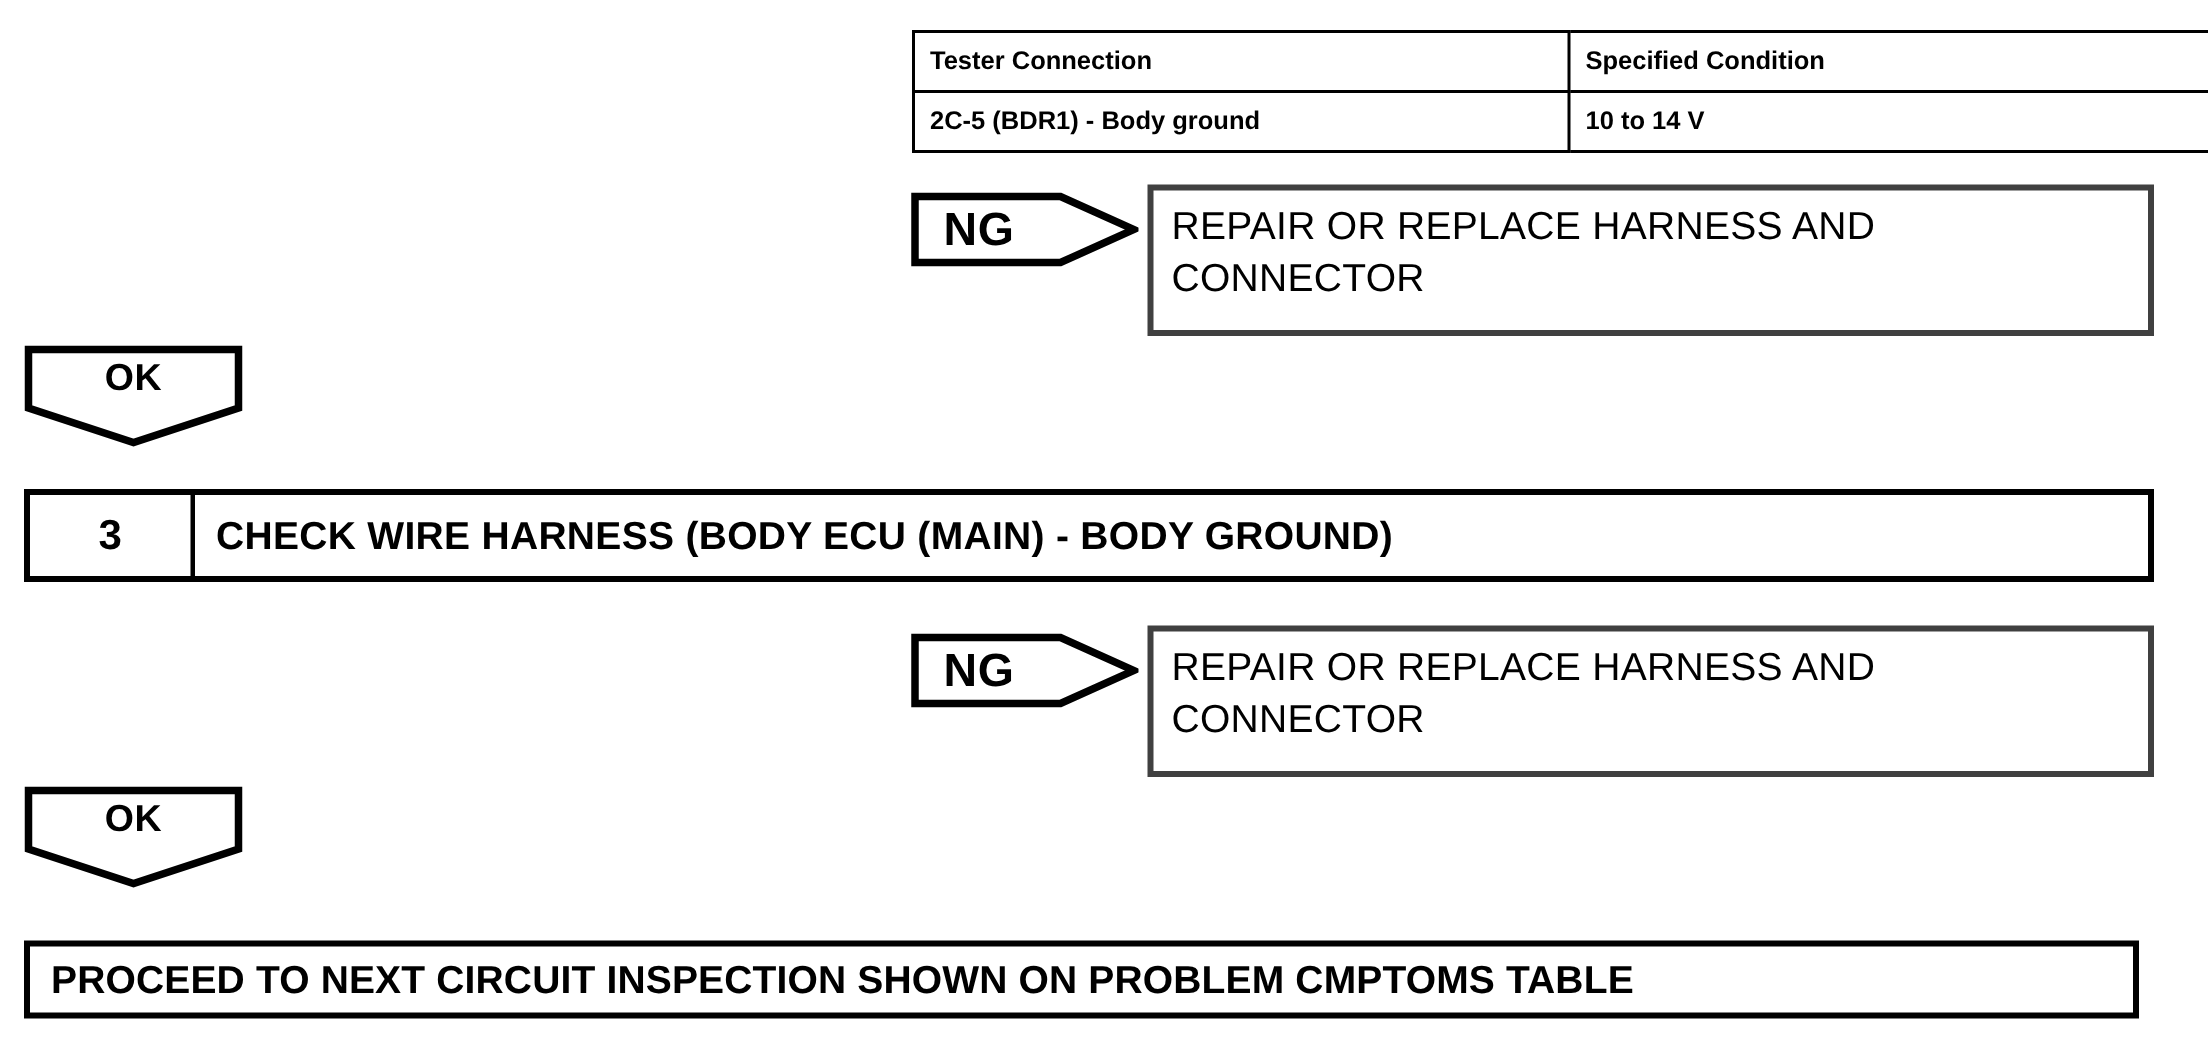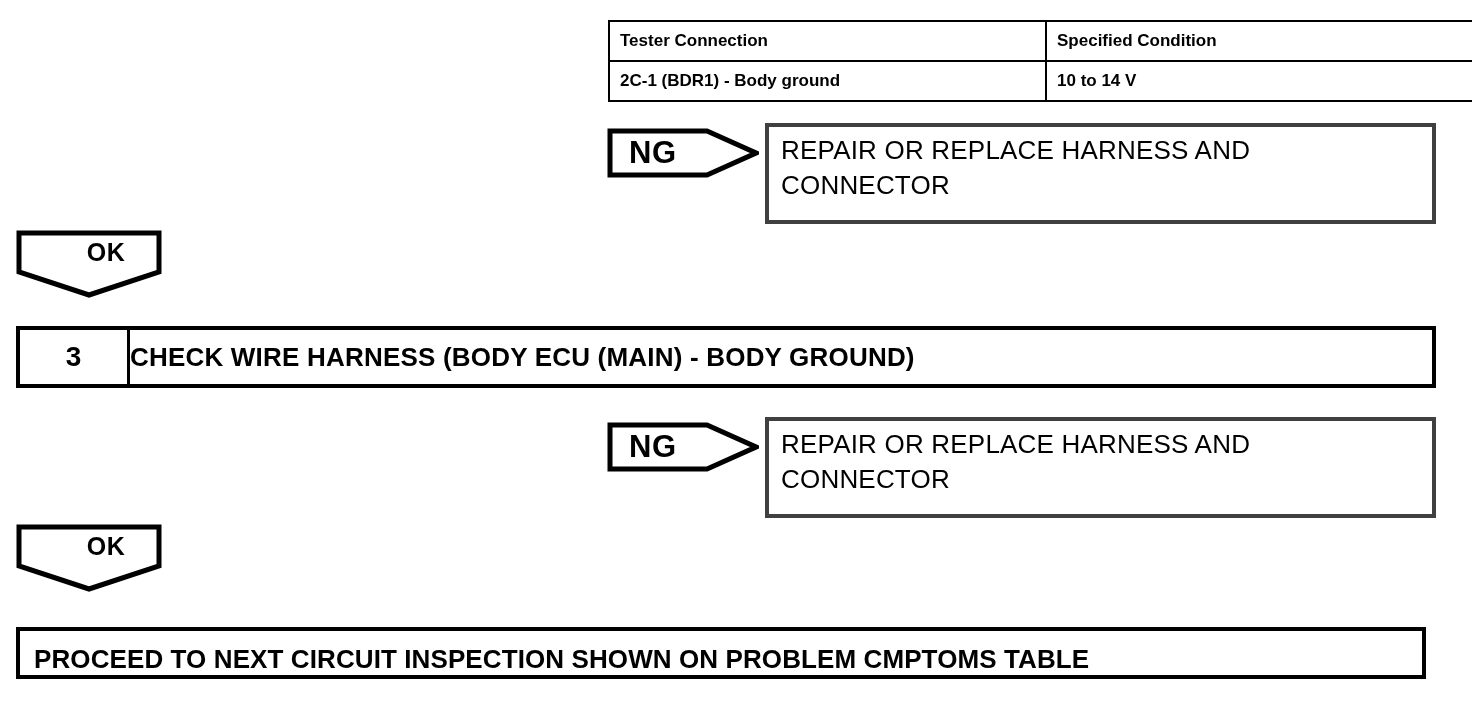--- a/index.html
+++ b/index.html
@@ -93,21 +93,20 @@
     left: 0;
     top: 0;
     width: 146px;
     height: 44px;
     display: flex;
     align-items: center;
     justify-content: center;
     font-size: 25px;
     font-weight: bold;
     letter-spacing: 0.5px;
-    padding-left: 17px;
   }
 
   
   .step-box {
     position: absolute;
     border: 4px solid #000000;
     background: #ffffff;
     box-sizing: border-box;
     display: flex;
     align-items: stretch;
@@ -119,52 +118,53 @@
     display: flex;
     align-items: center;
     justify-content: center;
     font-size: 28px;
     font-weight: bold;
   }
   .step-title {
     flex: 1;
     display: flex;
     align-items: center;
+    padding-left: 14px;
     font-size: 26px;
     font-weight: bold;
     letter-spacing: 0.2px;
   }
 
   
   .proceed-box {
     position: absolute;
     border: 4px solid #000000;
     background: #ffffff;
     box-sizing: border-box;
     display: flex;
-    align-items: flex-end;
+    align-items: center;
     padding-left: 14px;
     font-size: 26px;
     font-weight: bold;
     letter-spacing: 0.1px;
   }
 </style>
 </head>
 <body>
 
 <div id="canvas">
 
   <table class="spec-table">
     <tbody>
         <tr>
       <td class="col-a">Tester Connection</td>
       <td class="col-b">Specified Condition</td>
     </tr>
     <tr>
-      <td class="col-a">2C-1 (BDR1) - Body ground</td>
+      <td class="col-a">2C-5 (BDR1) - Body ground</td>
       <td class="col-b">10 to 14 V</td>
     </tr>
   </tbody>
     </table>
 
   <div class="ng-arrow" style="left:607px; top:128px;">
     <svg viewBox="0 0 152 50" preserveAspectRatio="none">
       <polygon points="3,3 100,3 149,25 100,47 3,47" fill="#ffffff" stroke="#000000" stroke-width="5" stroke-linejoin="miter"></polygon>
     </svg>
     <span class="ng-label">NG</span>

